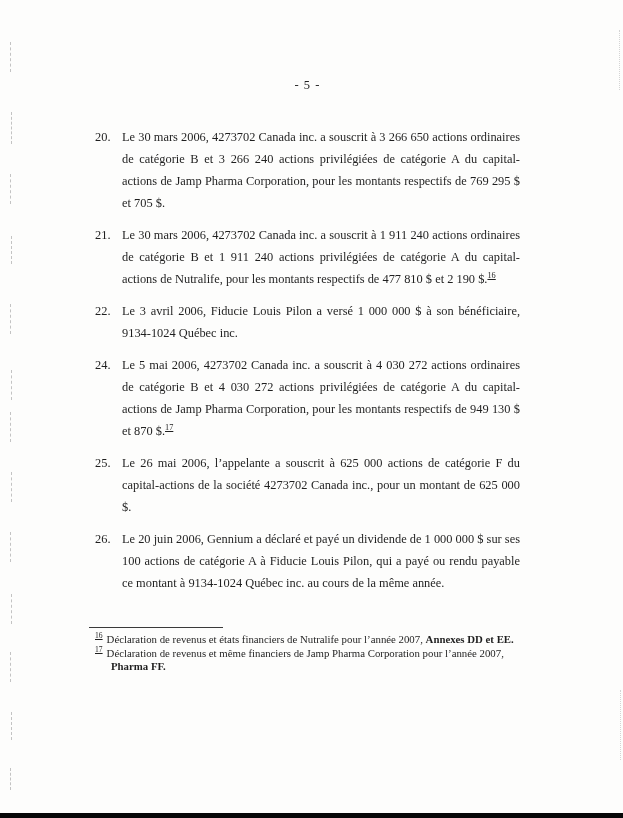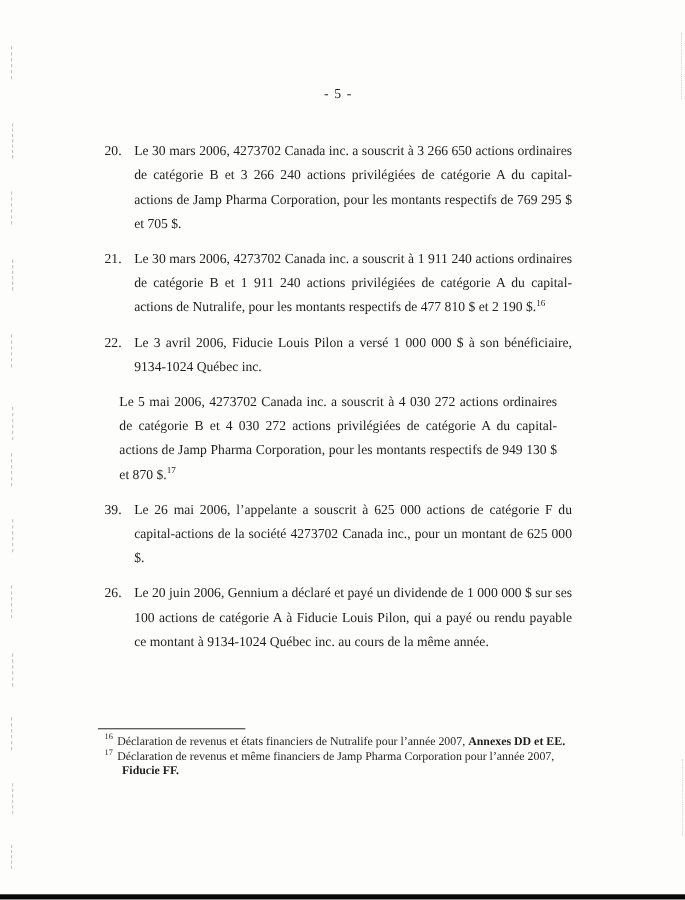--- a/index.html
+++ b/index.html
@@ -34,26 +34,27 @@
     width: 27px;
   }
   .ptext {
     width: 398px;
     text-align: justify;
   }
   .sup {
     vertical-align: super;
     font-size: 8.3px;
     line-height: 0;
+    text-decoration: underline;
   }
   .bold { font-weight: bold; }
   .footnotes {
     position: absolute;
     left: 95px;
-    top: 662px;
+    top: 627px;
     width: 428px;
     font-size: 10.8px;
     line-height: 13.5px;
   }
   .fn-rule {
     width: 134px;
     border-top: 1.2px solid #3a3a3a;
     margin-left: -6px;
     margin-bottom: 5px;
   }
@@ -121,35 +122,36 @@
         </div>
         <div class="para">
           <span class="pnum">21.</span>
           <div class="ptext"><span>Le 30 mars 2006, 4273702 Canada inc. a souscrit à 1 911 240 actions ordinaires de catégorie B et 1 911 240 actions privilégiées de catégorie A du capital-actions de Nutralife, pour les montants respectifs de 477 810 $ et 2 190 $.</span><span class="sup ">16</span></div>
         </div>
         <div class="para">
           <span class="pnum">22.</span>
           <div class="ptext"><span>Le 3 avril 2006, Fiducie Louis Pilon a versé 1 000 000 $ à son bénéficiaire, 9134-1024 Québec inc.</span></div>
         </div>
         <div class="para">
+          <span class="pnum">24.</span>
           <div class="ptext"><span>Le 5 mai 2006, 4273702 Canada inc. a souscrit à 4 030 272 actions ordinaires de catégorie B et 4 030 272 actions privilégiées de catégorie A du capital-actions de Jamp Pharma Corporation, pour les montants respectifs de 949 130 $ et 870 $.</span><span class="sup ">17</span></div>
         </div>
         <div class="para">
-          <span class="pnum">39.</span>
+          <span class="pnum">25.</span>
           <div class="ptext"><span>Le 26 mai 2006, l’appelante a souscrit à 625 000 actions de catégorie F du capital-actions de la société 4273702 Canada inc., pour un montant de 625 000 $.</span></div>
         </div>
         <div class="para">
           <span class="pnum">26.</span>
           <div class="ptext"><span>Le 20 juin 2006, Gennium a déclaré et payé un dividende de 1 000 000 $ sur ses 100 actions de catégorie A à Fiducie Louis Pilon, qui a payé ou rendu payable ce montant à 9134-1024 Québec inc. au cours de la même année.</span></div>
         </div>
       </div>
   </div>
 
   <div class="footnotes">
     <div class="fn-rule"></div>
     <div id="footnote-list">
         <div class="fn"><span class="sup">16</span><span>Déclaration de revenus et états financiers de Nutralife pour l’année 2007, </span><span class="bold">Annexes DD et EE.</span></div>
-        <div class="fn"><span class="sup">17</span><span>Déclaration de revenus et même financiers de Jamp Pharma Corporation pour l’année 2007,</span><br><span class="bold">Fiducie FF.</span></div>
+        <div class="fn"><span class="sup">17</span><span>Déclaration de revenus et même financiers de Jamp Pharma Corporation pour l’année 2007,</span><br><span class="bold">Pharma FF.</span></div>
       </div>
   </div>
 
   <div class="bottom-bar"></div>
 </div>
 
 </body></html>

